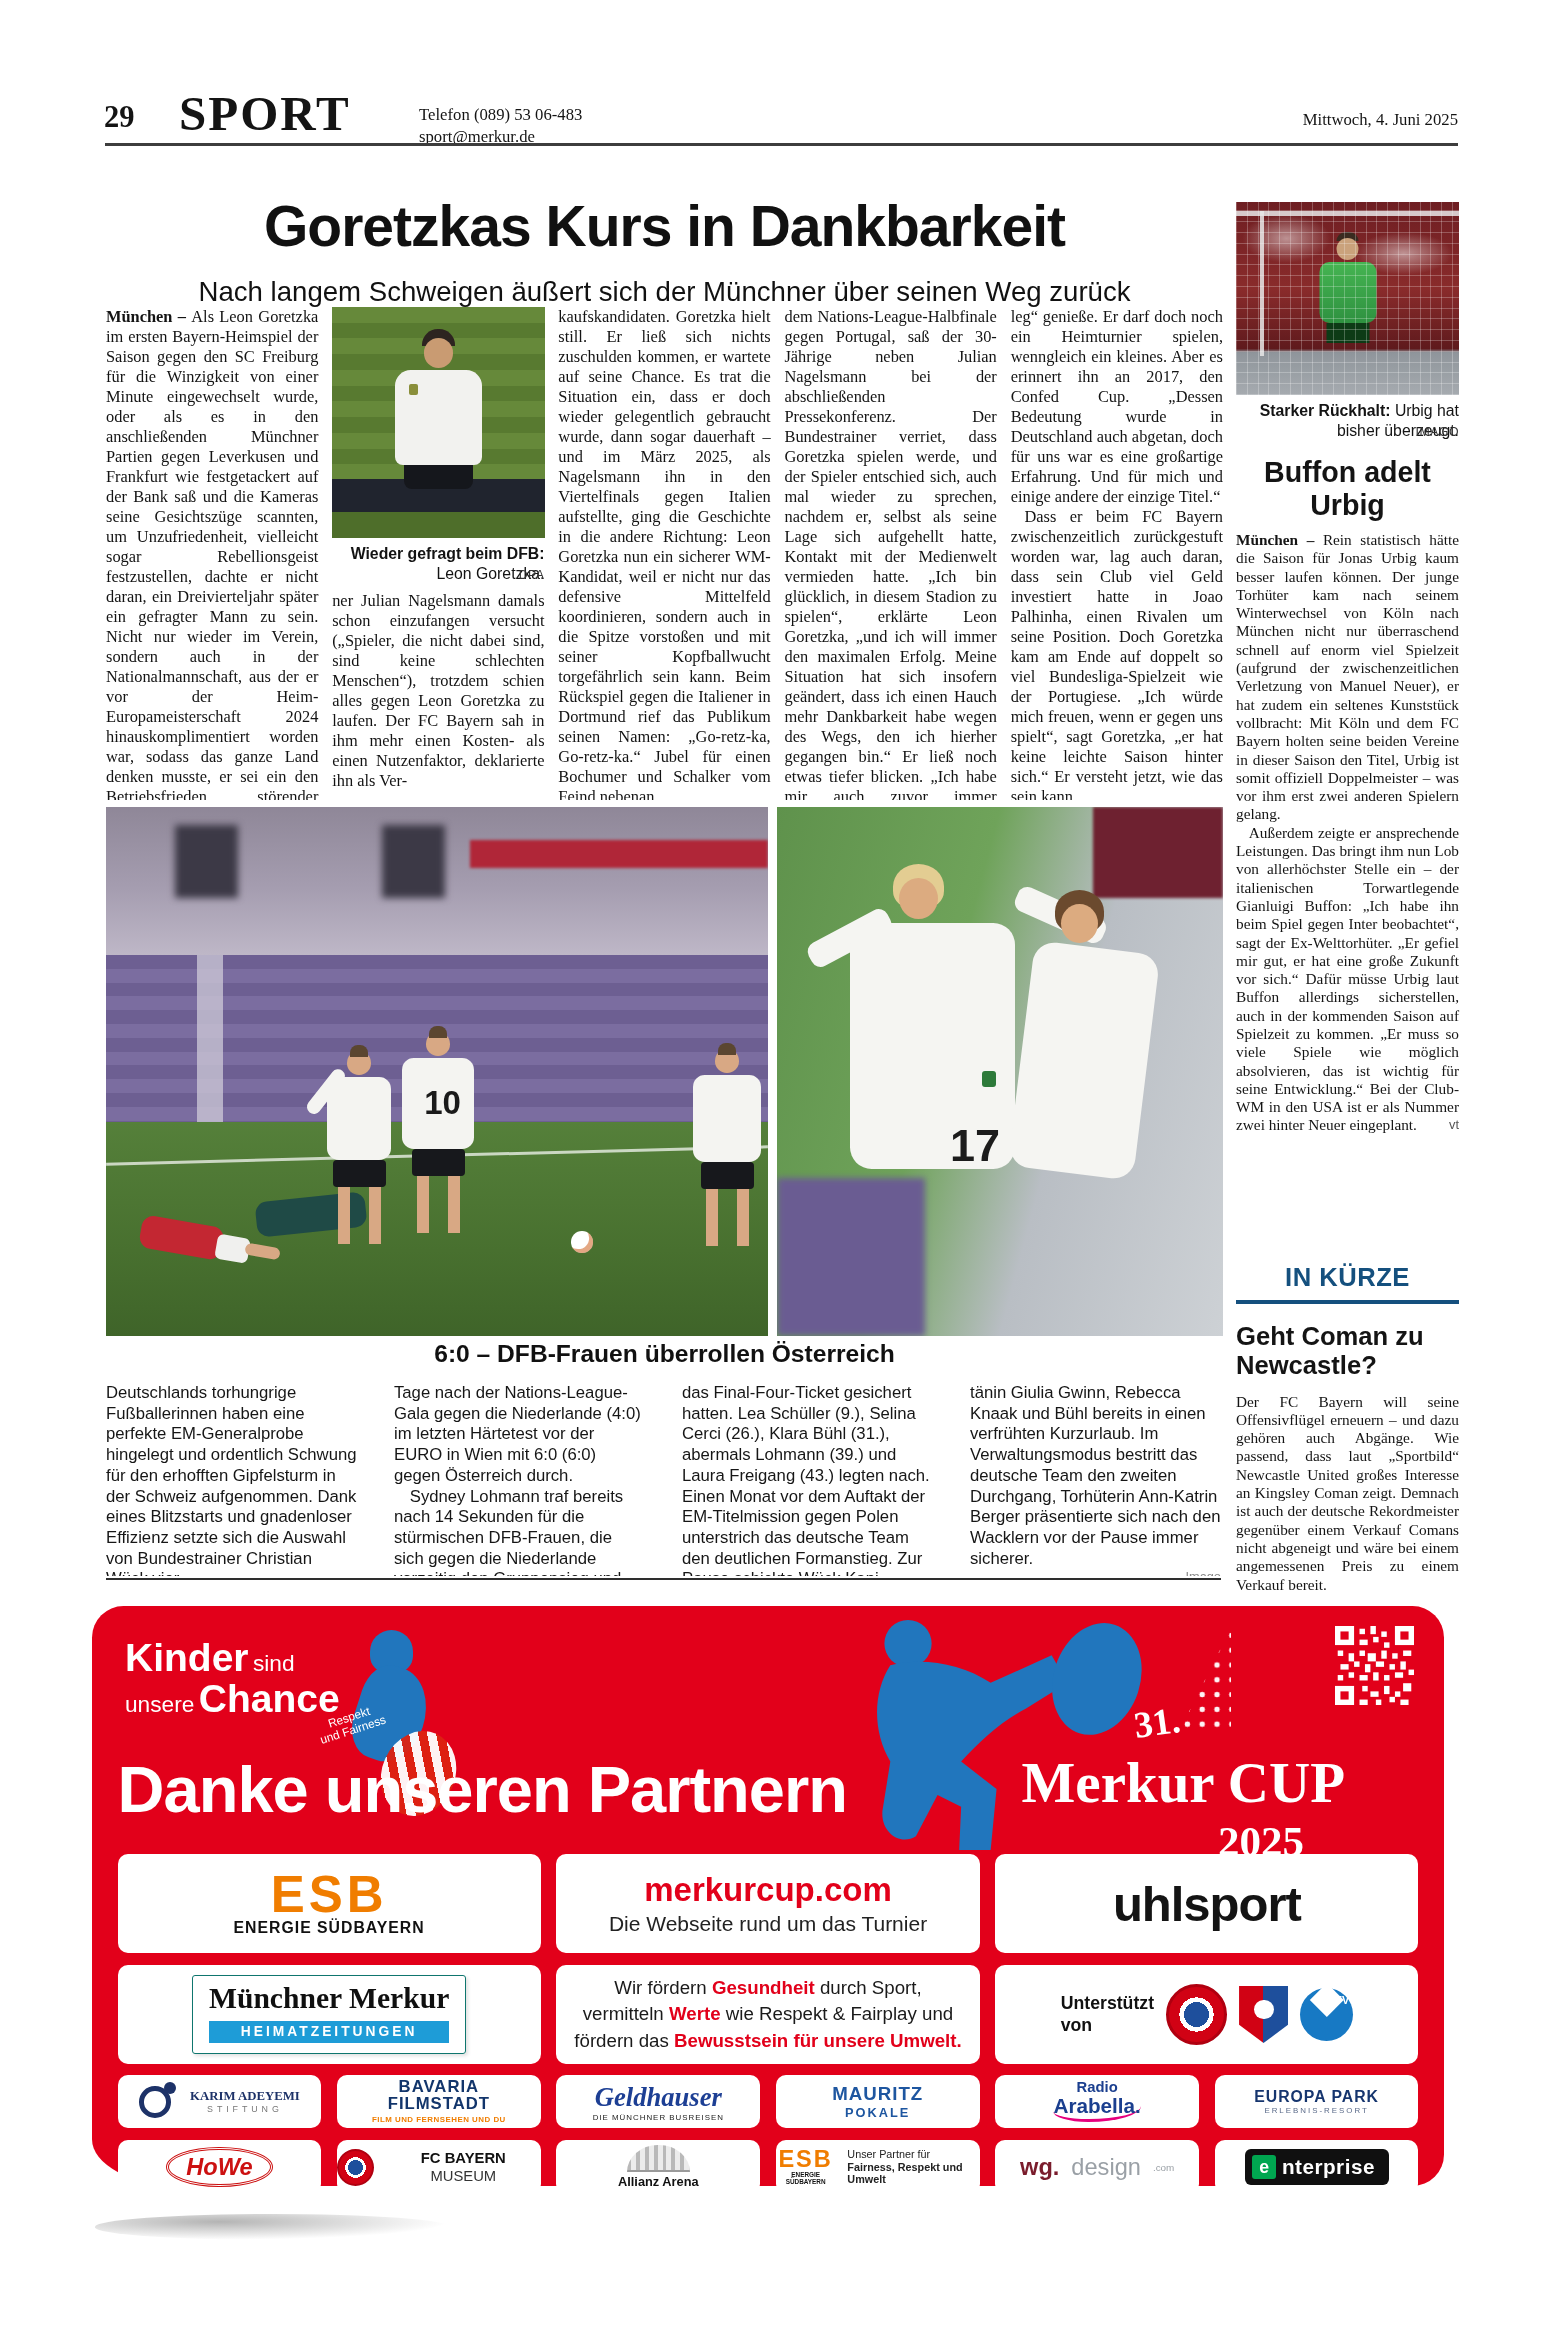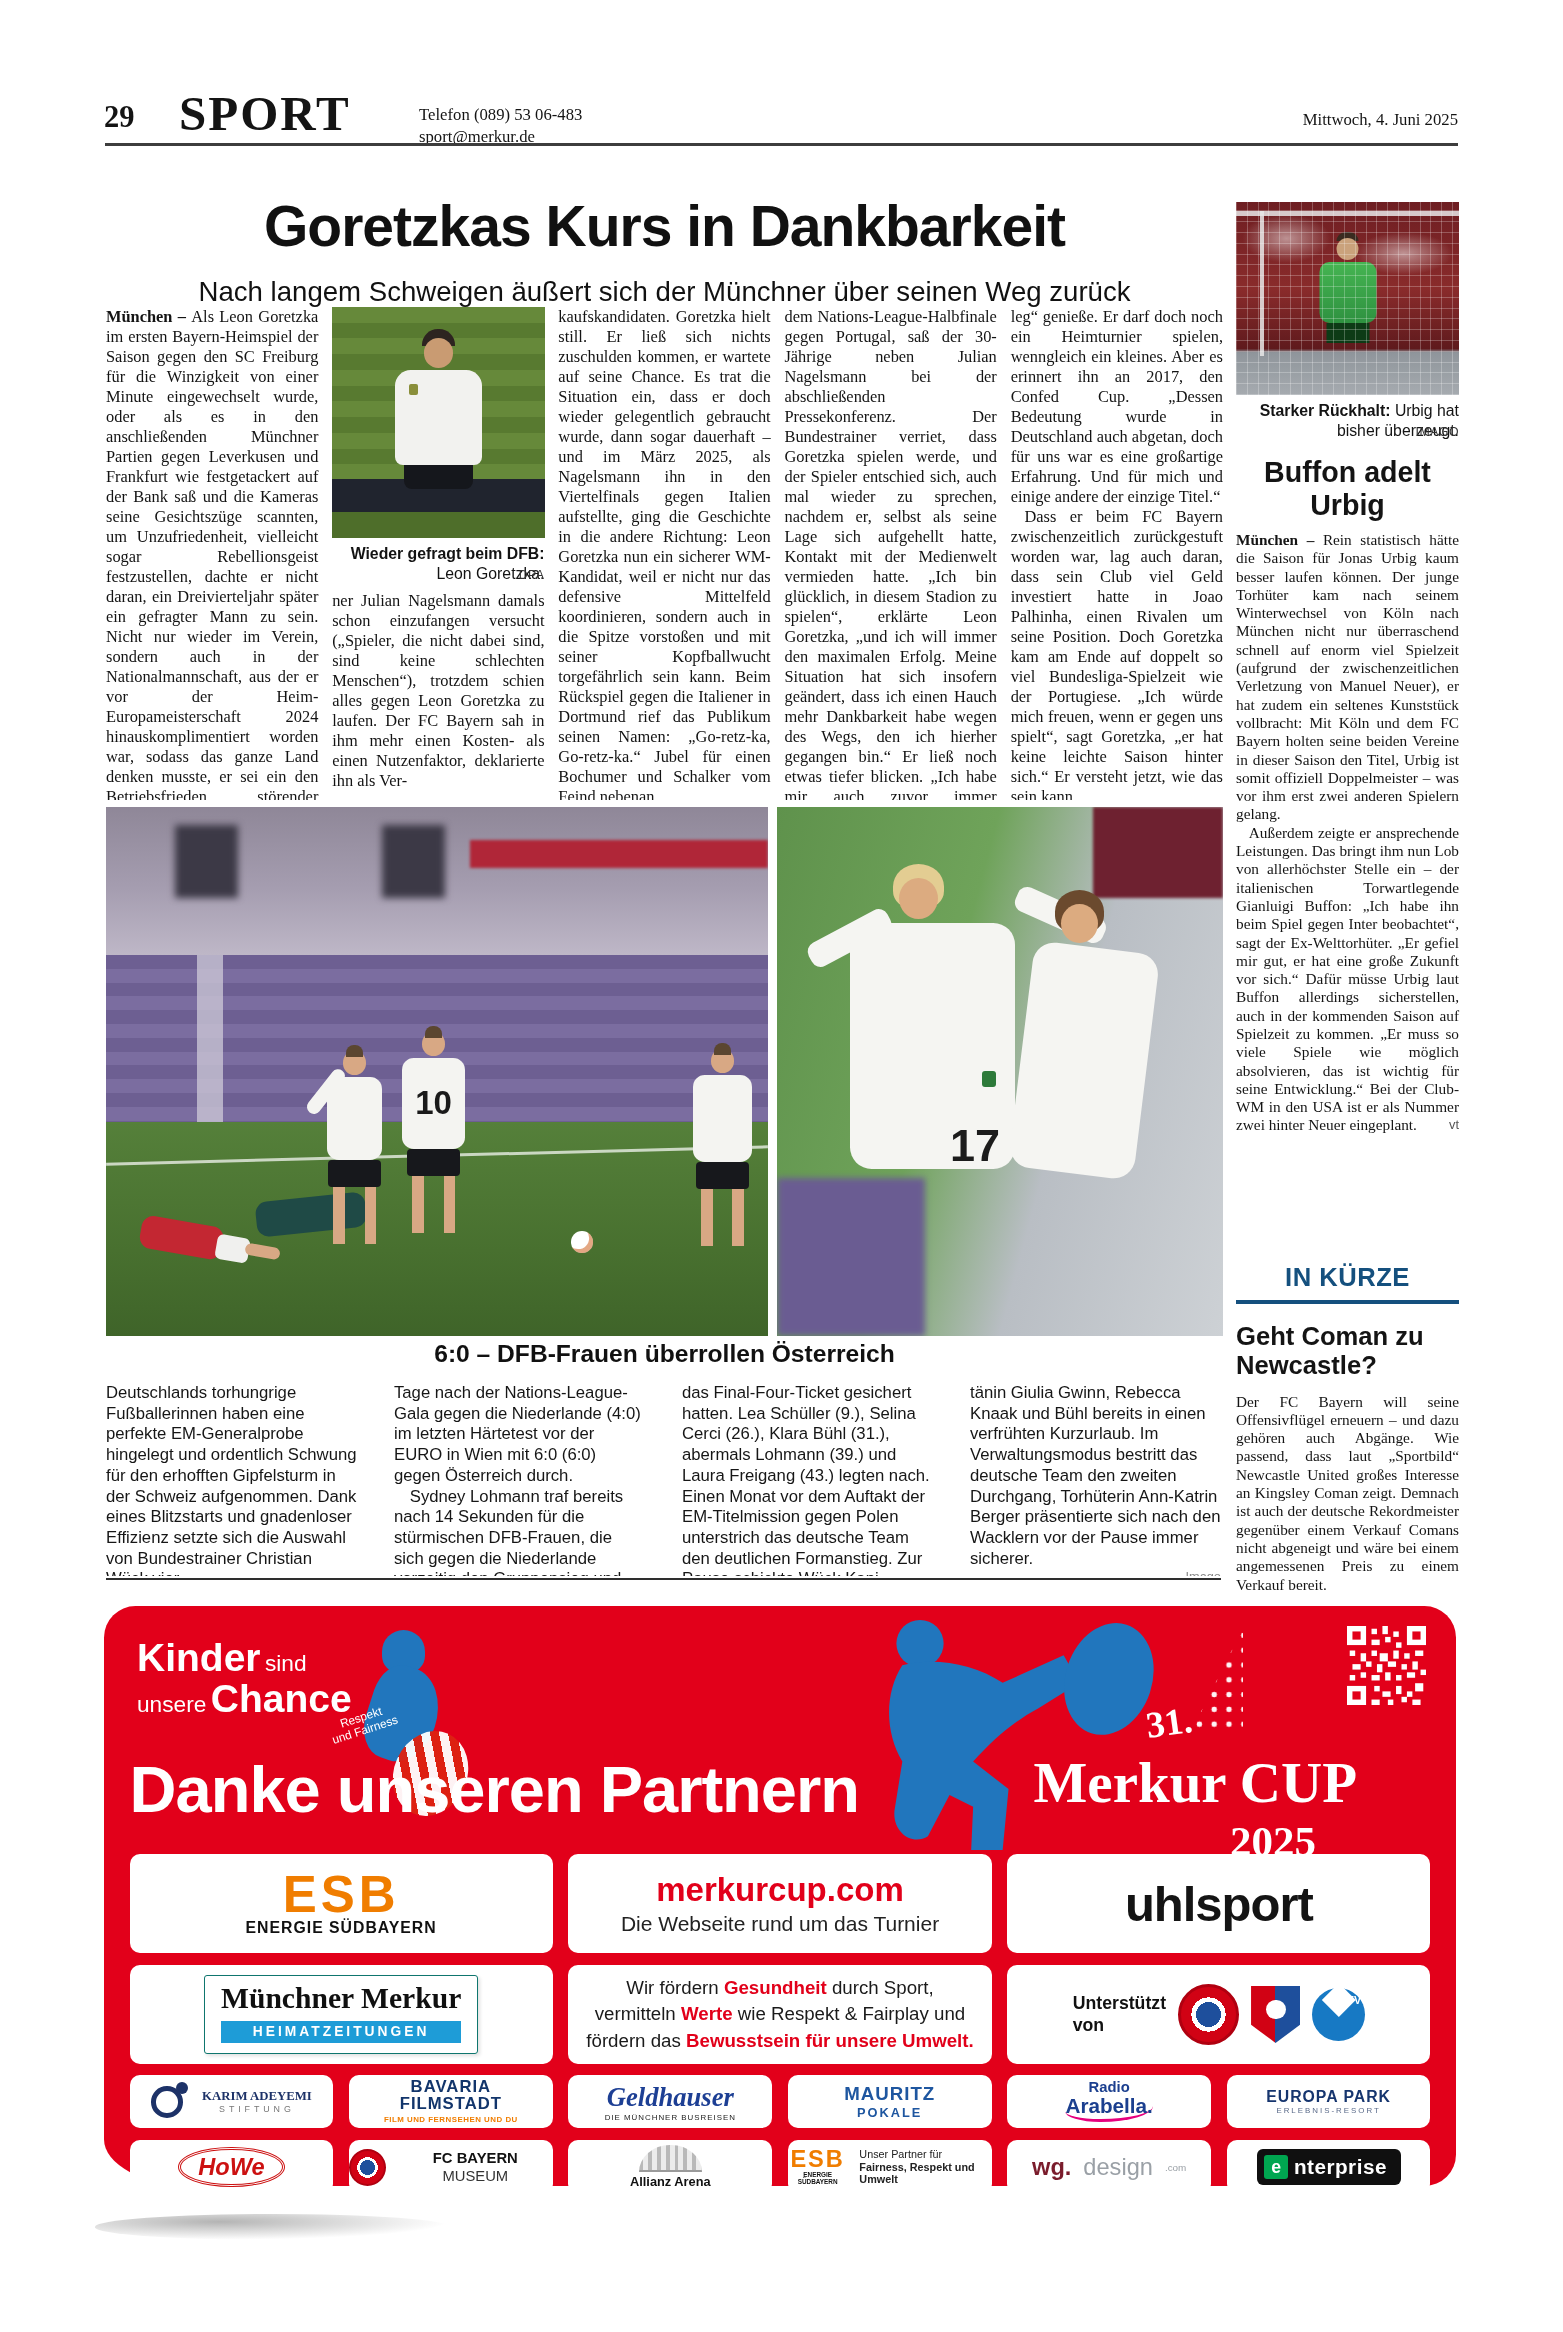--- a/index.html
+++ b/index.html
@@ -73,21 +73,21 @@
   .pw-line{position:absolute;left:0;right:0;top:347px;height:3px;background:rgba(255,255,255,.7);transform:rotate(-1.5deg);}
   .pw-red{position:absolute;left:33px;top:418px;width:128px;height:43px;transform:rotate(10deg);}
   .pw-red-torso{position:absolute;left:0;top:0;width:83px;height:33px;background:#c32732;border-radius:11.8px;}
   .pw-red-shorts{position:absolute;left:77px;top:5.9px;width:33px;height:25.6px;background:#f0f0ee;border-radius:5.9px;}
   .pw-red-leg{position:absolute;left:106px;top:9.9px;width:35px;height:11.8px;background:#d8a884;border-radius:5.9px;}
   .pw-gk{position:absolute;left:150px;top:390px;width:110px;height:35px;background:#1f4a46;border-radius:11.8px;transform:rotate(-6deg);}
   .pw-white{position:absolute;}
   .pw-head{width:23.6px;height:23.6px;background:#d8a884;border-radius:50%;margin:0 auto;position:relative;}
   .pw-head::before{content:"";position:absolute;left:3px;top:-5.9px;width:17.7px;height:11.8px;background:#5b4630;border-radius:7.9px 7.9px 0 0;}
   .pw-torso{width:63px;height:91px;background:#f4f4f1;border-radius:11.8px;margin:2px auto 0;
-            display:flex;align-items:center;justify-content:center;}
+            display:flex;align-items:center;justify-content:center;padding-left:9px;}
   .pw-num{font:bold 33px "Liberation Sans",sans-serif;color:#1a1a1a;}
   .pw-shorts{width:53px;height:27.6px;background:#17181c;margin:0 auto;border-radius:3.9px;}
   .pw-legs{width:43px;height:57px;margin:0 auto;background:
       linear-gradient(90deg,#d8a884 0 11.8px,transparent 11.8px 31.5px,#d8a884 31.5px 43px);}
   .pw-arm{position:absolute;width:13.8px;height:53px;background:#f4f4f1;border-radius:7.9px;}
   .pw-ball{position:absolute;left:465px;top:424px;width:21.7px;height:21.7px;border-radius:50%;background:#fff;
            box-shadow:inset -3.9px -3.9px 0 rgba(205,95,30,.55);}
   .photo-celebration{position:absolute;left:777px;top:807px;width:446px;height:529px;overflow:hidden;
       background:linear-gradient(105deg,#5f924c 0,#6fa35a 38%,#b9bec4 62%,#cdd1d5 100%);}
   .pc-corner{position:absolute;right:0;top:0;width:130px;height:91px;background:#6e2130;filter:blur(1.5px);}
@@ -101,21 +101,21 @@
   
   .f-headline{position:absolute;left:106px;top:1340px;width:1117px;text-align:center;
               font-weight:bold;font-size:24.6px;color:#111;}
   .fcols{position:absolute;left:106px;top:1383px;width:1115px;display:flex;gap:37px;height:193px;overflow:hidden;}
   .fcol{flex:1;font:16.7px/20.7px "Liberation Sans",sans-serif;color:#161616;}
   .fcol p{margin:0;}
   .fcol p.ind{text-indent:15.8px;}
   .f-credit{text-align:right;font:12.8px "Liberation Sans",sans-serif;color:#8a8a8a;}
   .f-rule{position:absolute;left:106px;top:1578px;width:1115px;height:2px;background:#2e2e2e;}
   
-  .banner{position:absolute;left:104px;top:1606px;width:1352px;height:580px;background:#e2001a;
+  .banner{position:absolute;left:92px;top:1606px;width:1352px;height:580px;background:#e2001a;
           border-radius:31.5px 31.5px 31.5px 89px / 31.5px 31.5px 31.5px 47px;}
   .curl-shadow{position:absolute;left:95px;top:2214px;width:355px;height:25.6px;border-radius:50%;
           background:radial-gradient(ellipse at 35% 30%,rgba(40,40,40,.35),rgba(0,0,0,0) 70%);}
   .kinder{position:absolute;left:33px;top:35px;color:#fff;line-height:33px;}
   .kinder .big{font-weight:bold;font-size:39px;}
   .kinder .small{font-size:22.7px;font-weight:normal;}
   .badge{position:absolute;left:225px;top:15.8px;width:167px;height:207px;color:#fff;}
   .badge-txt{position:absolute;left:0;top:89px;font-size:11.8px;line-height:12.8px;transform:rotate(-18deg);text-align:center;}
   .badge-fig{position:absolute;left:53px;top:7.9px;width:43px;height:43px;background:#2176bd;border-radius:50% 50% 40% 40%;}
   .badge-body{position:absolute;left:39px;top:45px;width:69px;height:95px;background:#2176bd;

